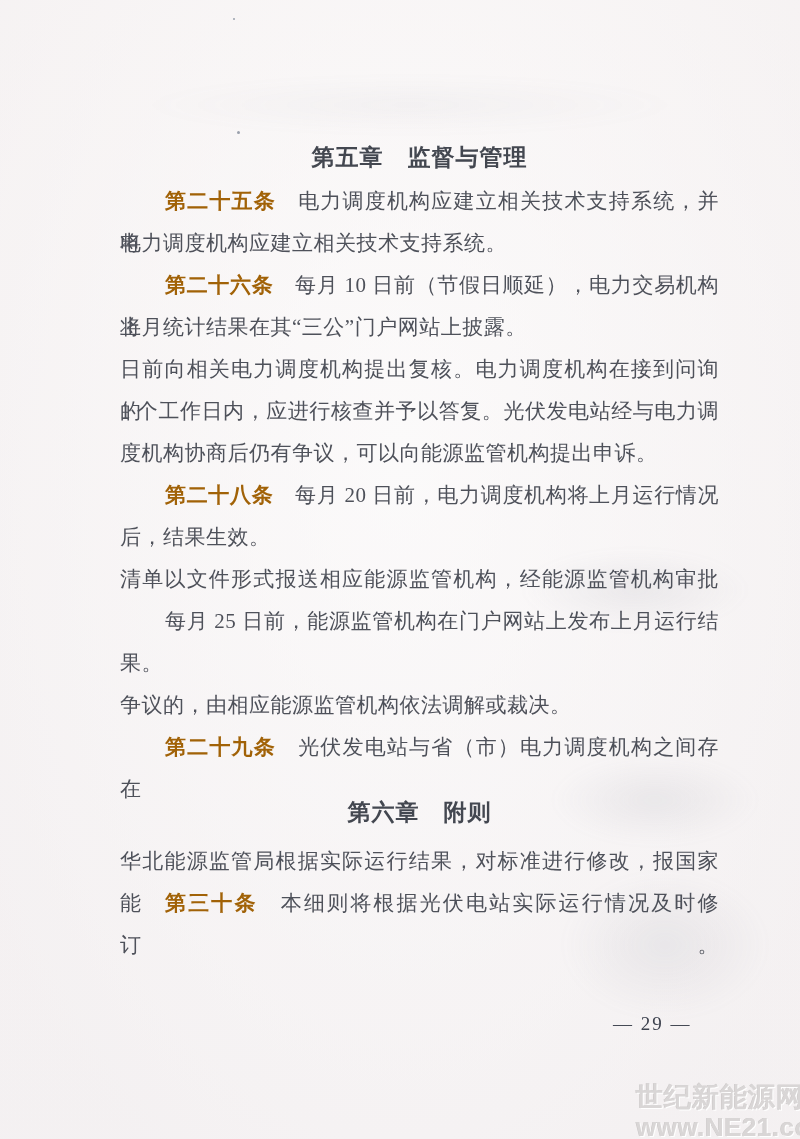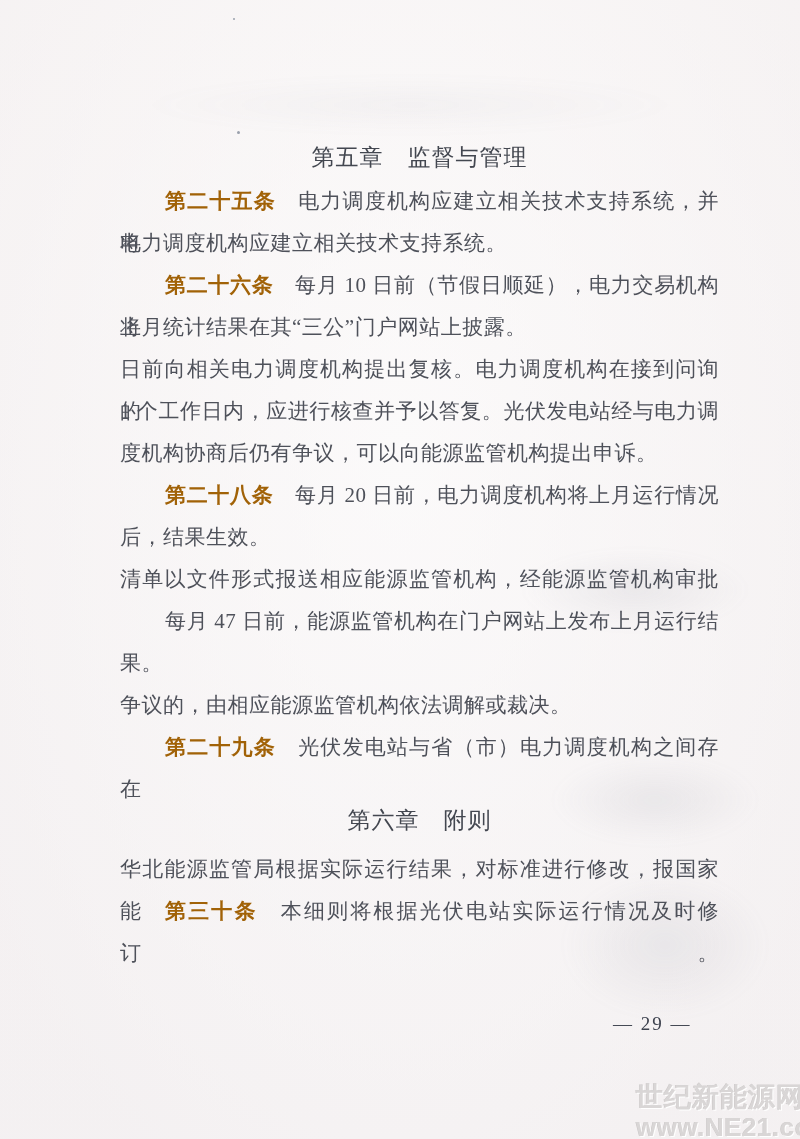--- a/index.html
+++ b/index.html
@@ -34,27 +34,27 @@
   .body-column {
     position: absolute;
     left: 120px; top: 142px;
     width: 599px;
     color: #4e515a;
   }
   .chapter-heading {
     height: 38px; line-height: 30px;
     text-align: center;
     font-family: "Liberation Sans", "DejaVu Sans", sans-serif;
-    font-weight: 400;
+    font-weight: 700;
     font-size: 23px;
     letter-spacing: 1px;
     color: #434750;
   }
   .chapter-heading.second {
-    margin-top: 32px;
+    margin-top: 24px;
     height: 40px; line-height: 40px;
     margin-bottom: 8px;
   }
   .body-line {
     font-size: 21px;
     height: 42px; line-height: 42px;
     letter-spacing: 0.5px;
     white-space: nowrap;
   }
   .body-line.justify {
@@ -107,21 +107,21 @@
     <div class="body-line justify indent"><span class="lead">第二十五条</span>　电力调度机构应建立相关技术支持系统，并将</div>
     <div class="body-line">电力调度机构应建立相关技术支持系统。</div>
     <div class="body-line justify indent"><span class="lead">第二十六条</span>　每月 10 日前（节假日顺延），电力交易机构将</div>
     <div class="body-line">上月统计结果在其“三公”门户网站上披露。</div>
     <div class="body-line justify">日前向相关电力调度机构提出复核。电力调度机构在接到问询的</div>
     <div class="body-line justify">1 个工作日内，应进行核查并予以答复。光伏发电站经与电力调</div>
     <div class="body-line">度机构协商后仍有争议，可以向能源监管机构提出申诉。</div>
     <div class="body-line justify indent"><span class="lead">第二十八条</span>　每月 20 日前，电力调度机构将上月运行情况</div>
     <div class="body-line">后，结果生效。</div>
     <div class="body-line justify">清单以文件形式报送相应能源监管机构，经能源监管机构审批</div>
-    <div class="body-line justify indent">每月 47 日前，能源监管机构在门户网站上发布上月运行结</div>
+    <div class="body-line justify indent">每月 25 日前，能源监管机构在门户网站上发布上月运行结</div>
     <div class="body-line">果。</div>
     <div class="body-line">争议的，由相应能源监管机构依法调解或裁决。</div>
     <div class="body-line justify indent"><span class="lead">第二十九条</span>　光伏发电站与省（市）电力调度机构之间存在</div>
     <div class="chapter-heading second">第六章　附则</div>
     <div class="body-line justify">华北能源监管局根据实际运行结果，对标准进行修改，报国家能</div>
     <div class="body-line justify indent"><span class="lead">第三十条</span>　本细则将根据光伏电站实际运行情况及时修订。</div>
   </div>
 
 <div class="page-number">— 29 —</div>
 

